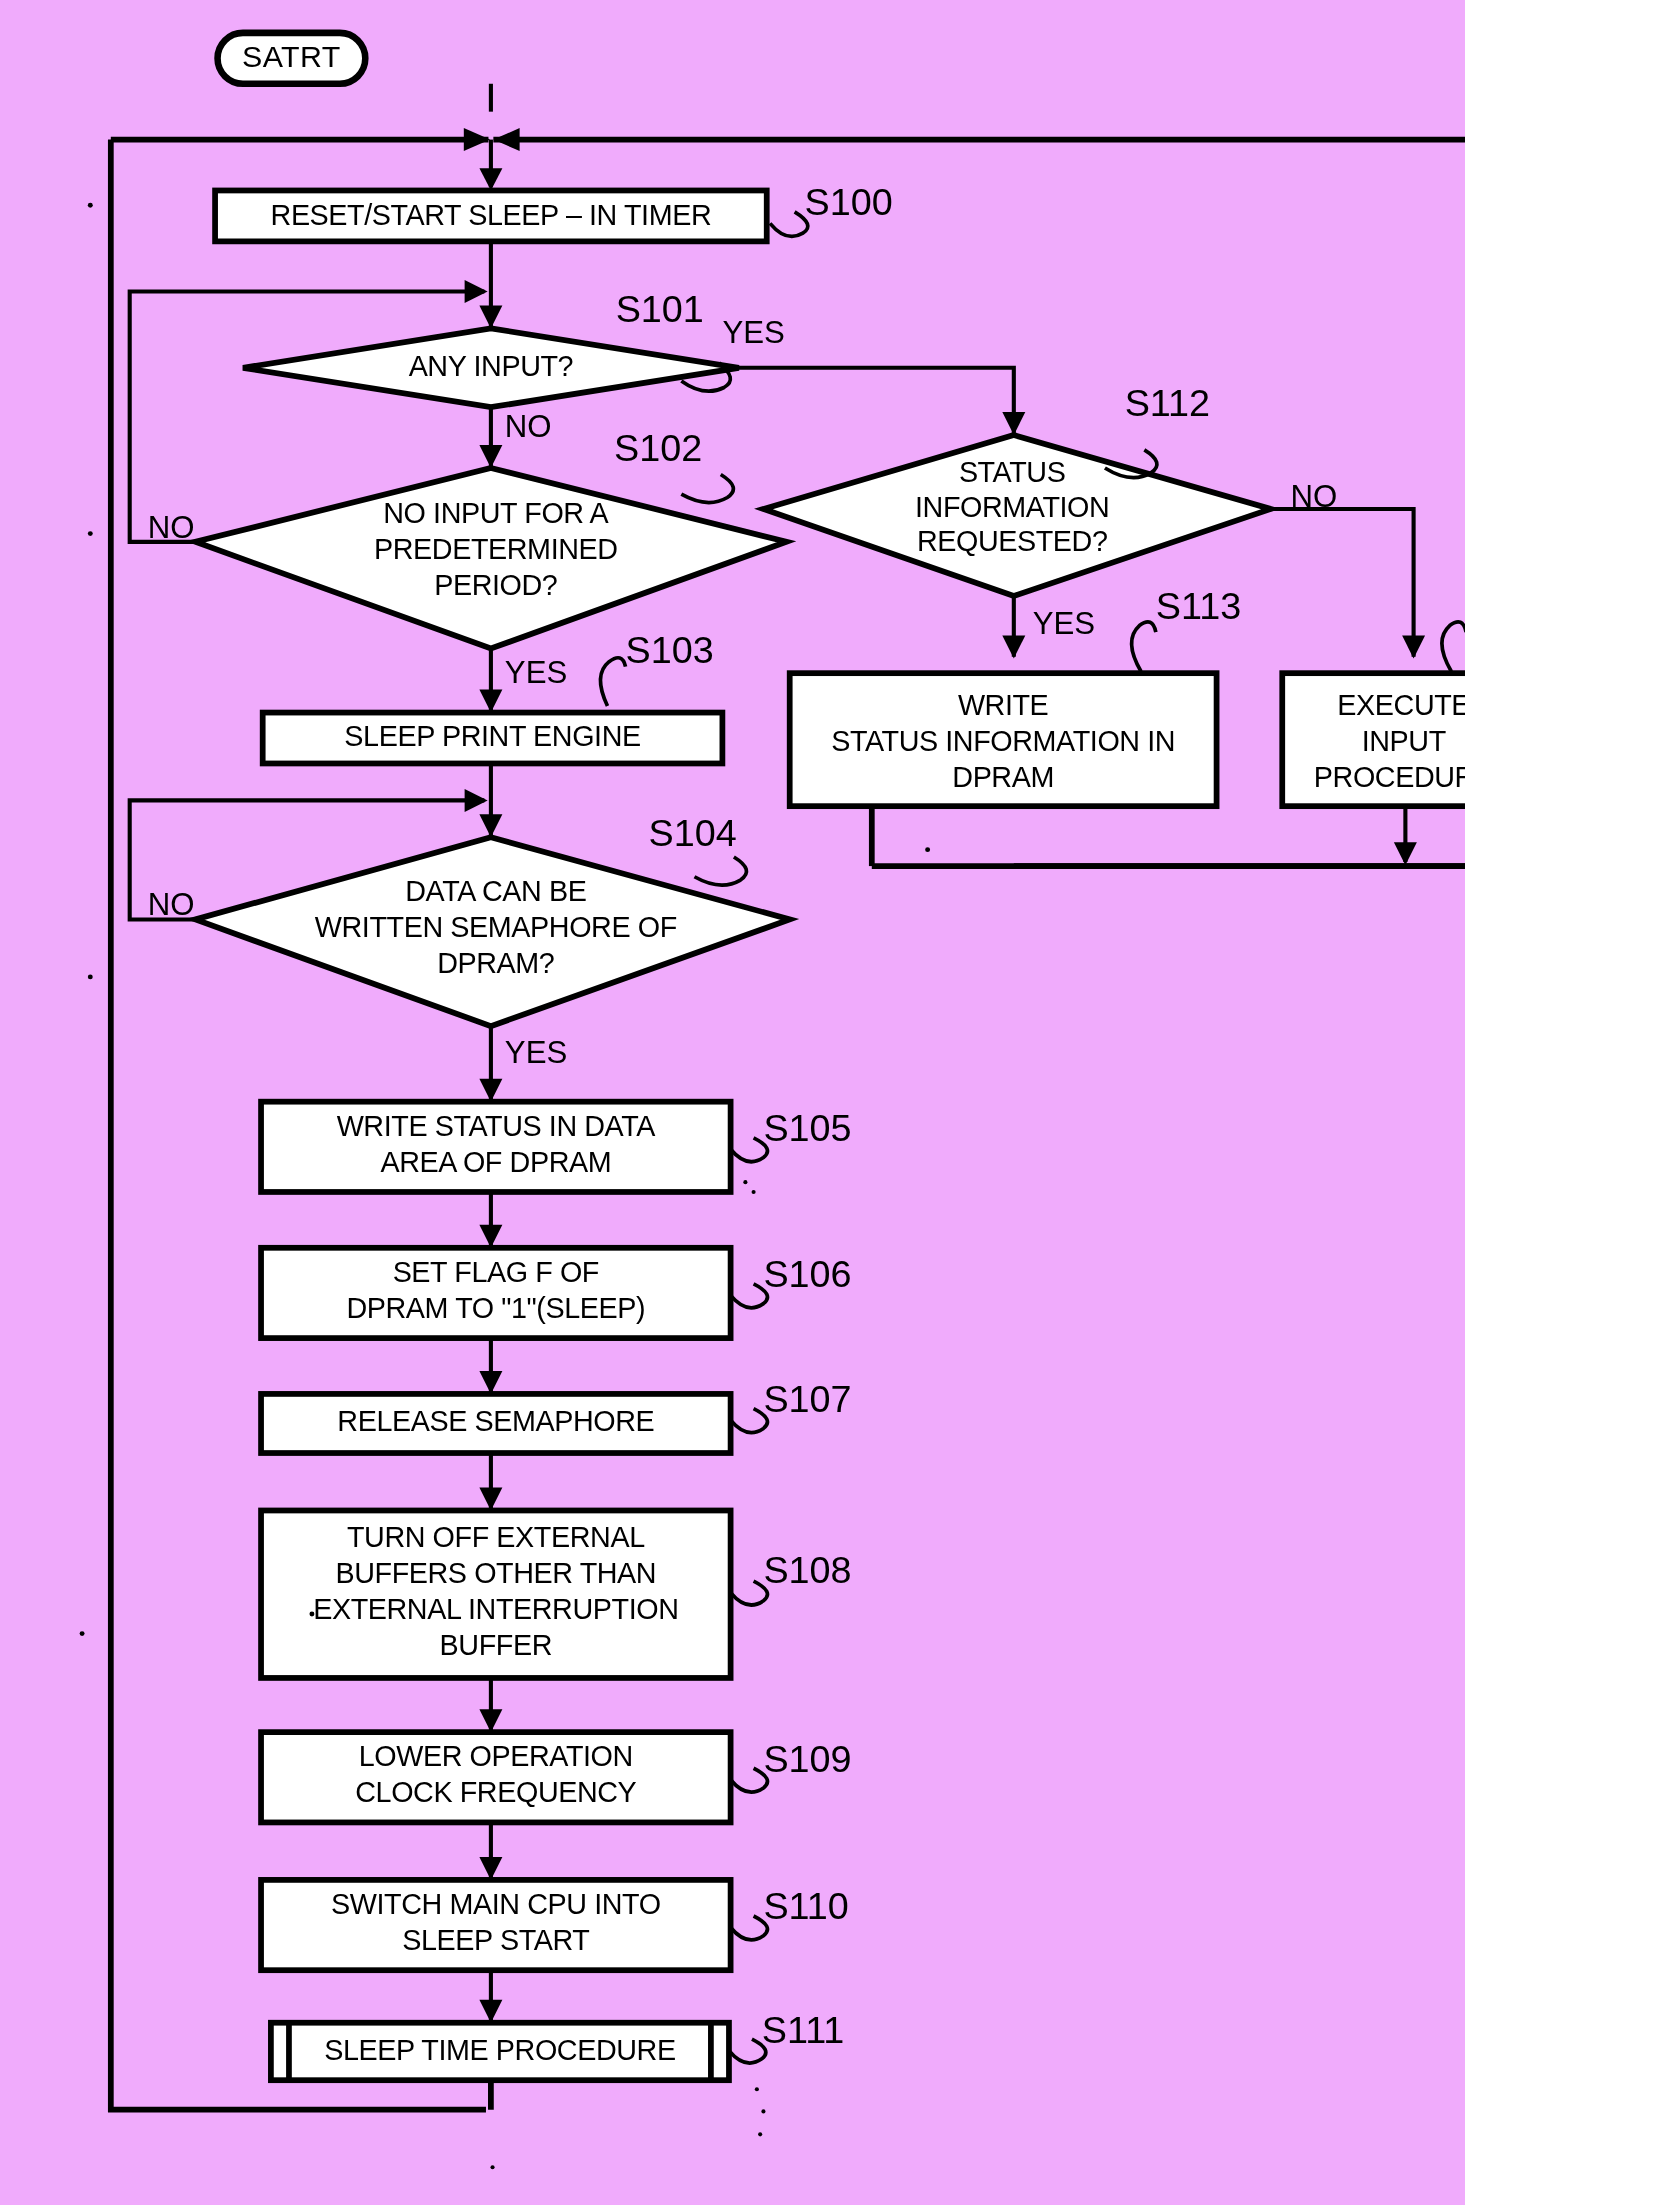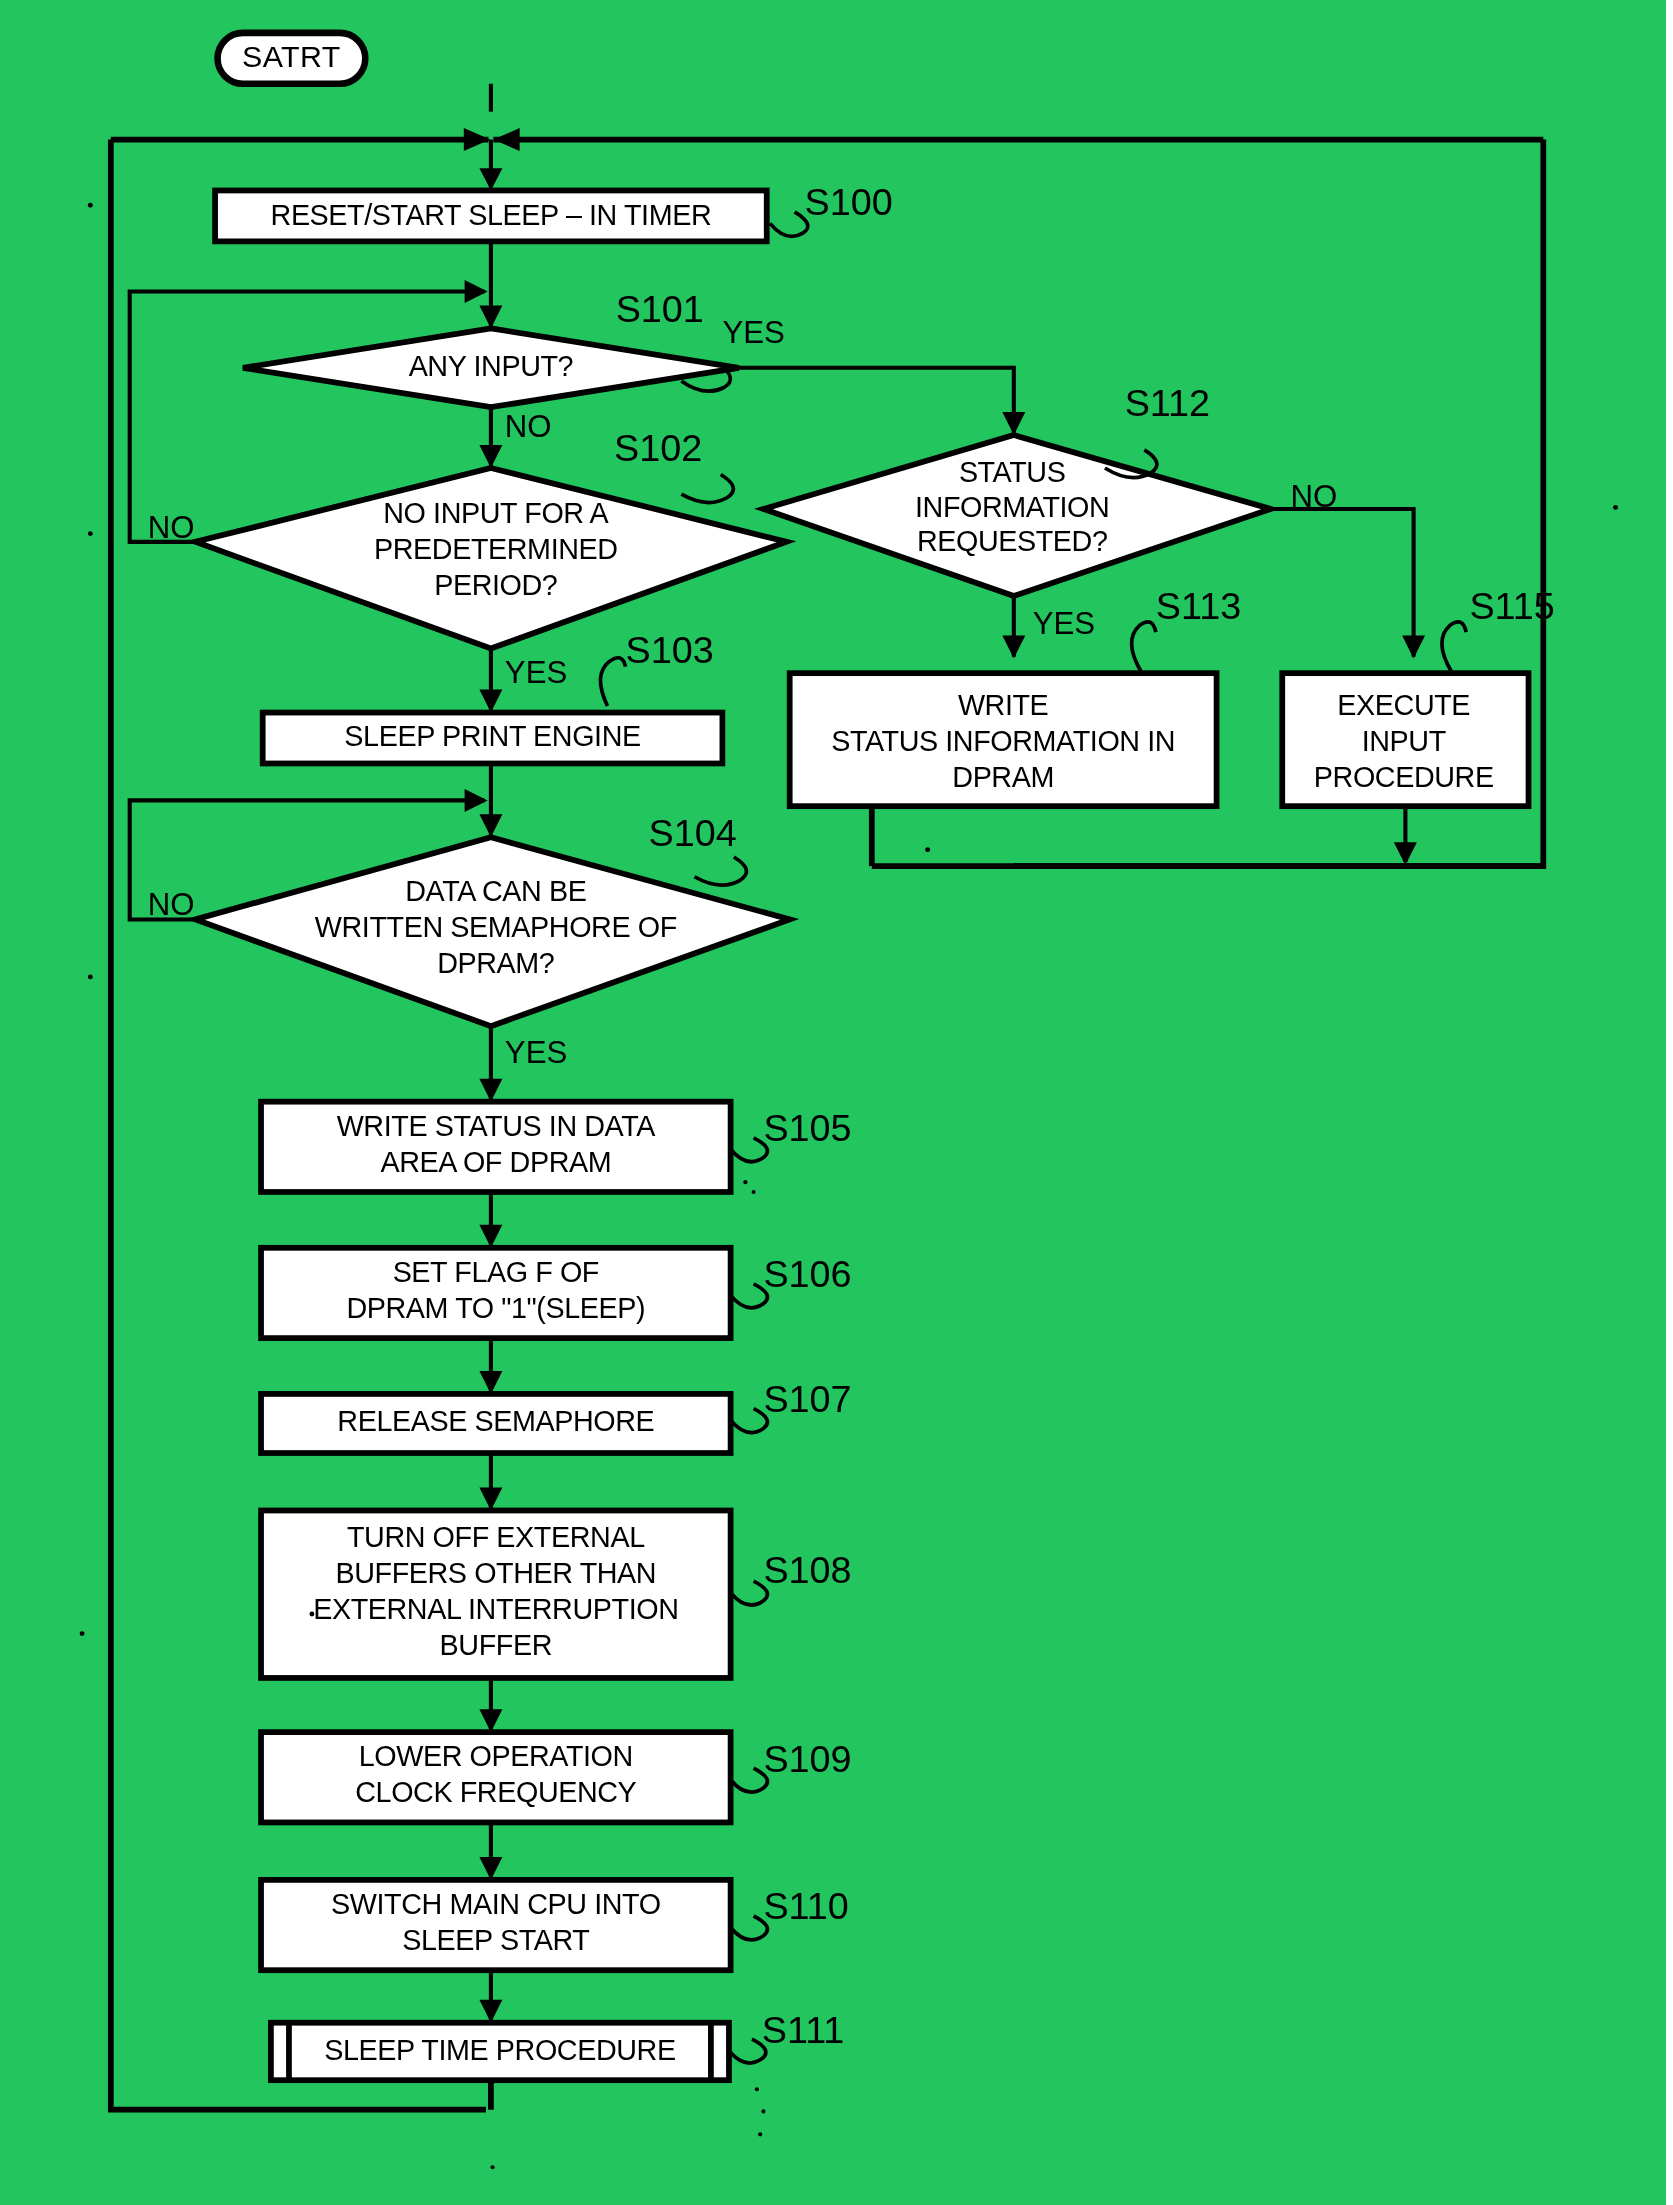--- a/index.html
+++ b/index.html
@@ -6,23 +6,23 @@
   html, body {
     margin: 0;
     padding: 0;
     background: #ffffff;
   }
   body {
     font-family: "Liberation Sans", sans-serif;
   }
   #page {
     position: relative;
-    width: 1666px;
+    width: 1465px;
     height: 2205px;
-    background: #22c55e;
+    background: #f0abfc;
     overflow: hidden;
   }
   svg#chart {
     position: absolute;
     top: 0; left: 0;
     width: 1673px;
     height: 2205px;
     display: block;
   }
   .shape-stroke {

